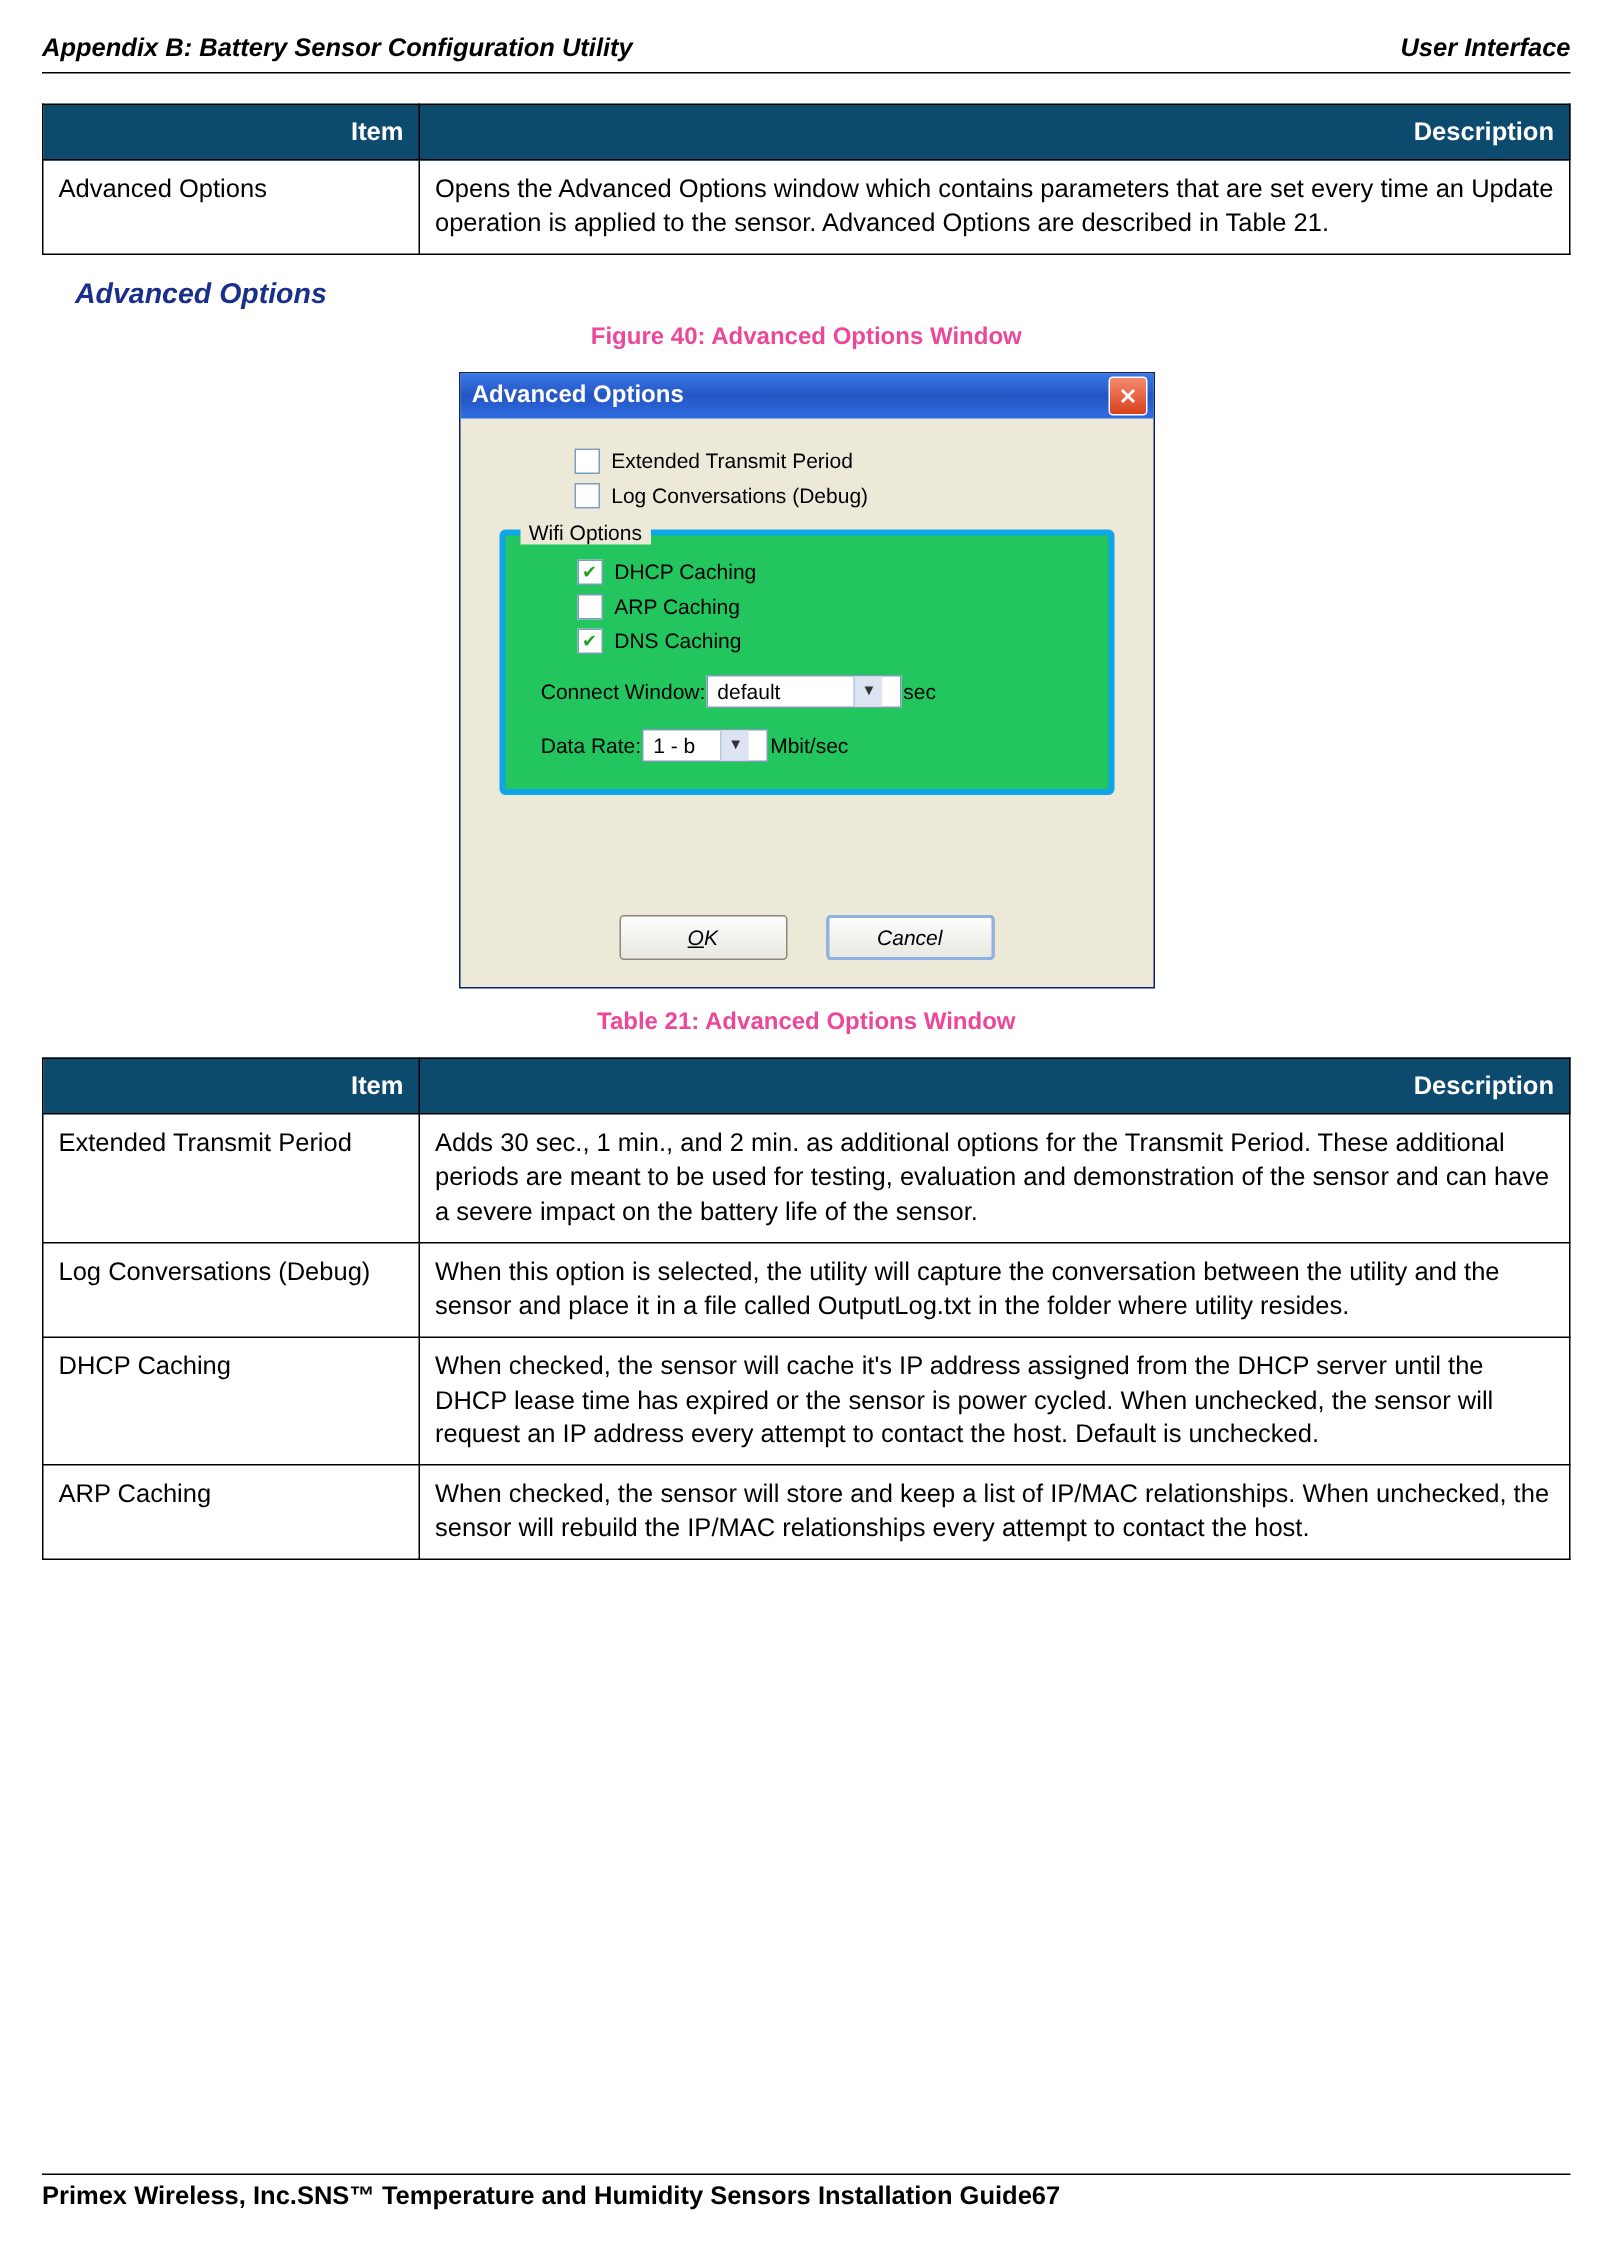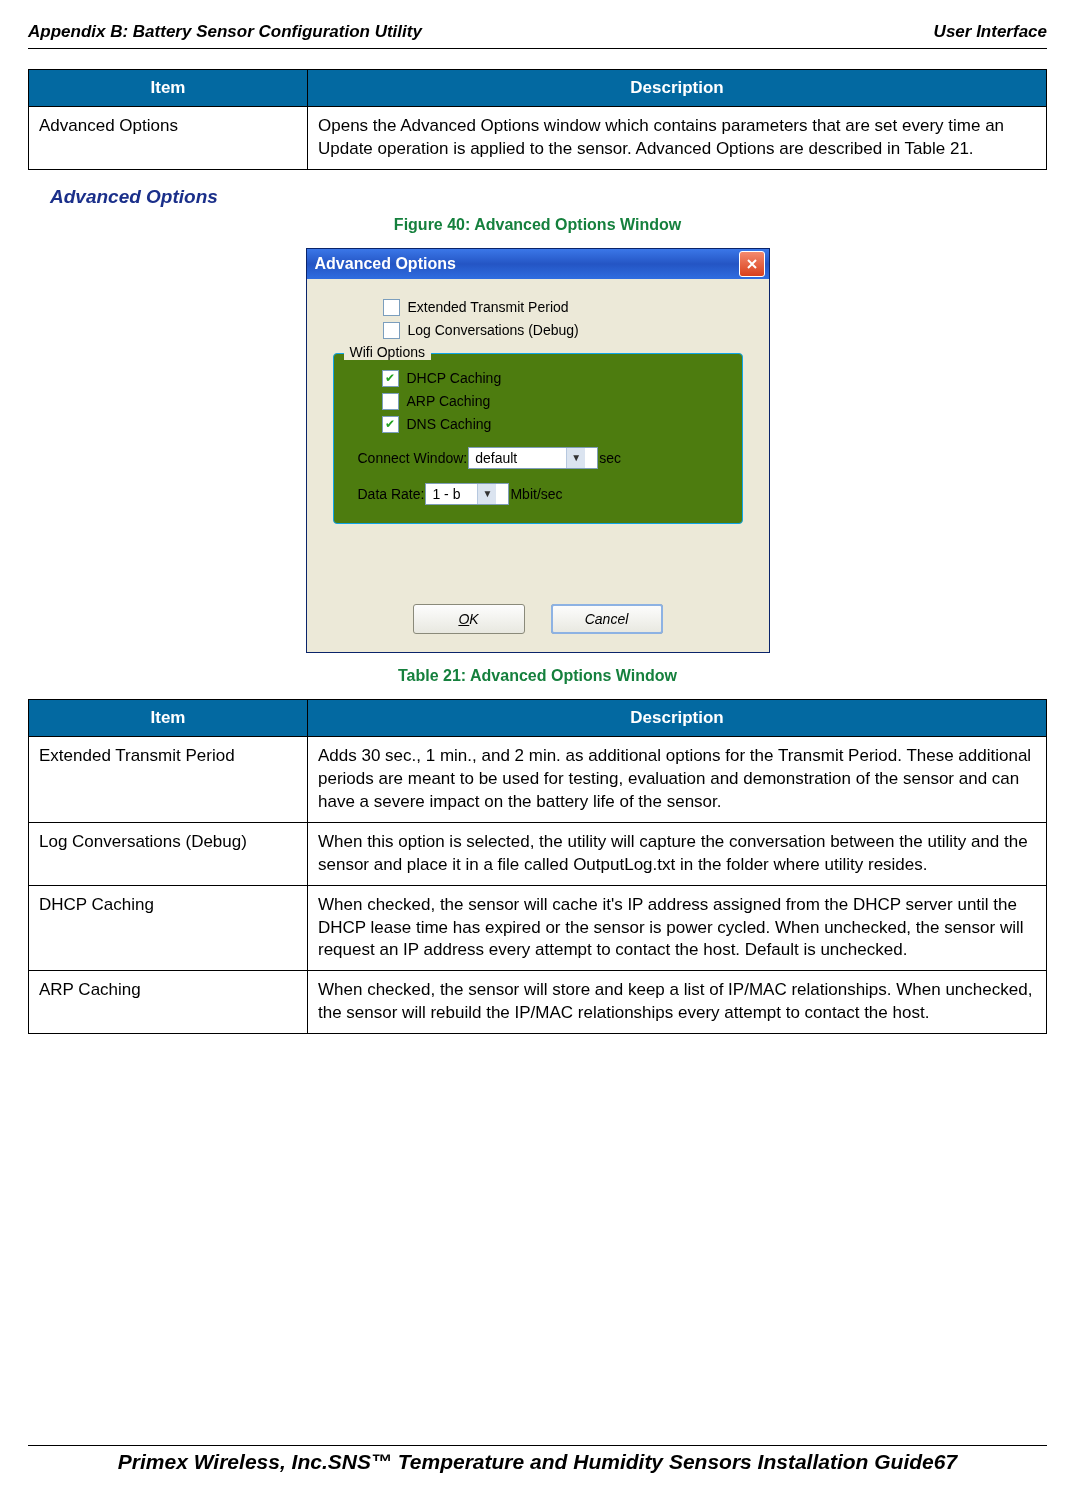--- a/index.html
+++ b/index.html
@@ -30,45 +30,45 @@
     border: none;
     border-top: 1px solid #000;
     margin: 0 0 20px 0;
   }
   table.desc-table {
     width: 100%;
     border-collapse: collapse;
     font-size: 17px;
   }
   table.desc-table th {
-    background: #0369a1;
+    background: #0c4a6e;
     color: #fff;
-    text-align: center;
-    padding: 8px 24px;
+    text-align: right;
+    padding: 8px 10px;
     font-weight: bold;
     font-size: 17px;
     border: 1px solid #000;
   }
   table.desc-table td {
     border: 1px solid #000;
     padding: 8px 10px;
     vertical-align: top;
     line-height: 1.35;
   }
   table.desc-table .col-item { width: 230px; }
   .section-heading {
     color: #1a2f8a;
     font-weight: bold;
     font-style: italic;
     font-size: 19px;
     margin: 16px 0 0 22px;
   }
   .fig-caption, .tbl-caption {
     text-align: center;
-    color: #15803d;
+    color: #ec4899;
     font-weight: bold;
     font-size: 16px;
     margin: 8px 0 14px 0;
   }
   
   .win-wrap {
     width: 462px;
     margin: 0 auto 14px auto;
     border: 1px solid #0a246a;
     background: #ece9d8;
@@ -117,23 +117,23 @@
     background: #fff;
     border: 1px solid #7b9ebd;
     display: inline-flex;
     align-items: center;
     justify-content: center;
     font-size: 12px;
     line-height: 1;
     color: #21a121;
   }
   .groupbox {
-    border: 1px solid #0ea5e9;
+    border: 4px solid #0ea5e9;
     border-radius: 4px;
-    background: #4d7c0f;
+    background: #22c55e;
     margin: 14px 0 18px 0;
     padding: 16px 20px 18px 20px;
     position: relative;
   }
   .groupbox .legend {
     position: absolute;
     top: -10px;
     left: 10px;
     background: #ece9d8;
     padding: 0 6px;
@@ -210,24 +210,23 @@
     right: 28px;
     bottom: 22px;
   }
   .ftr-rule {
     border: none;
     border-top: 1px solid #000;
     margin: 0 0 4px 0;
   }
   .ftr-row {
     display: flex;
-    justify-content: center;
-    font-style: italic;
-    font-weight: bold;
-    font-size: 21px;
+    justify-content: flex-start;
+    font-weight: bold;
+    font-size: 17px;
   }
 </style>
 </head>
 <body>
 
 <div class="page">
 
   <div class="hdr-row">
     <span>Appendix B: Battery Sensor Configuration Utility</span>
     <span>User Interface</span>

